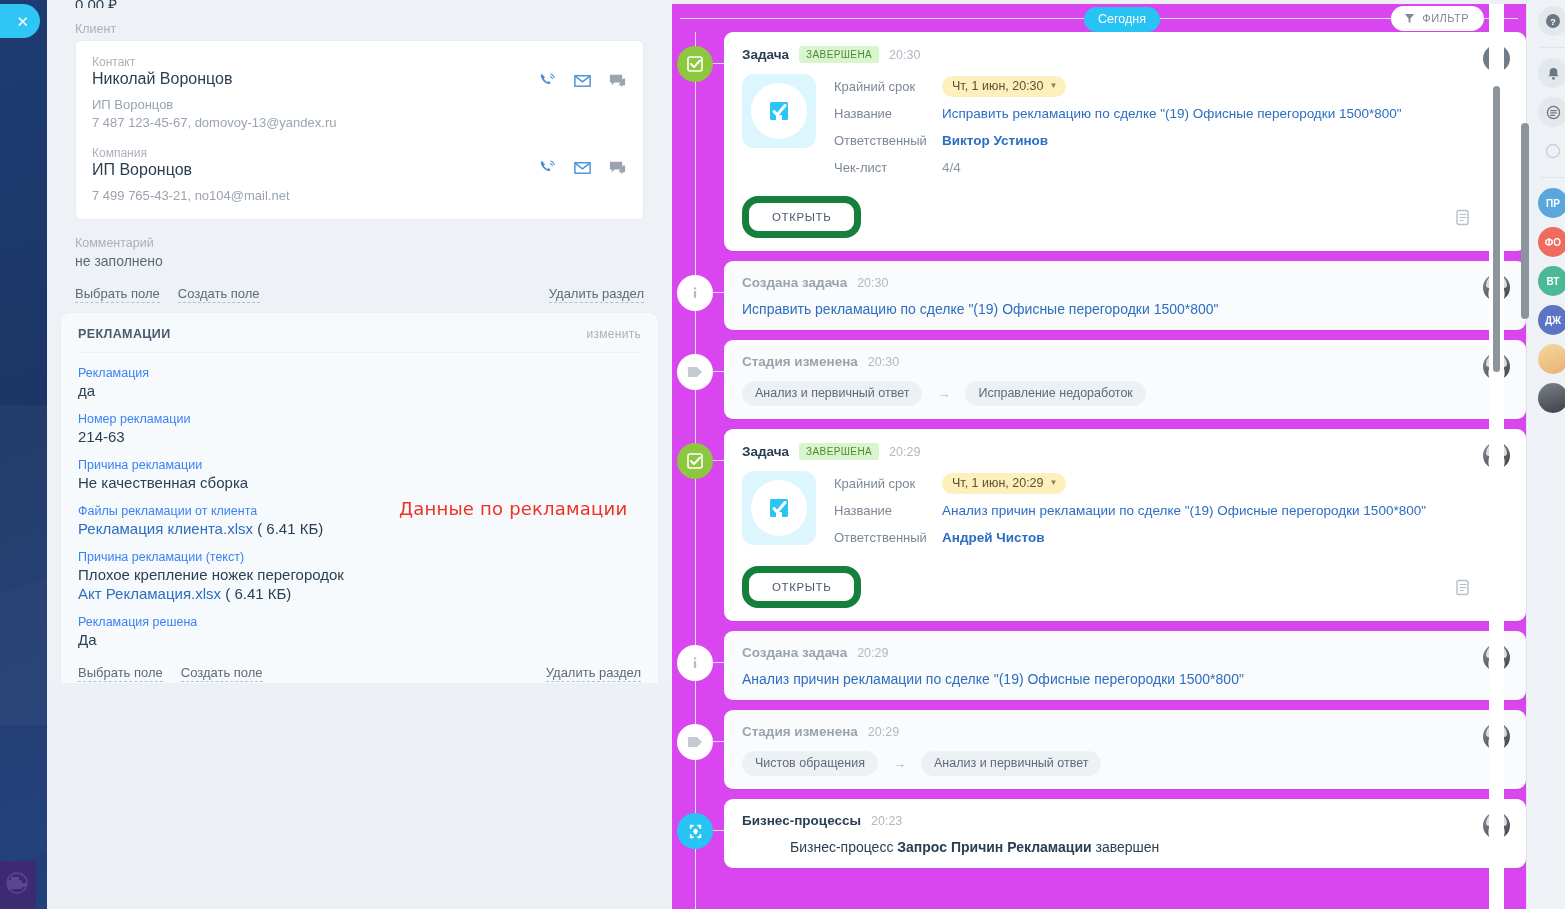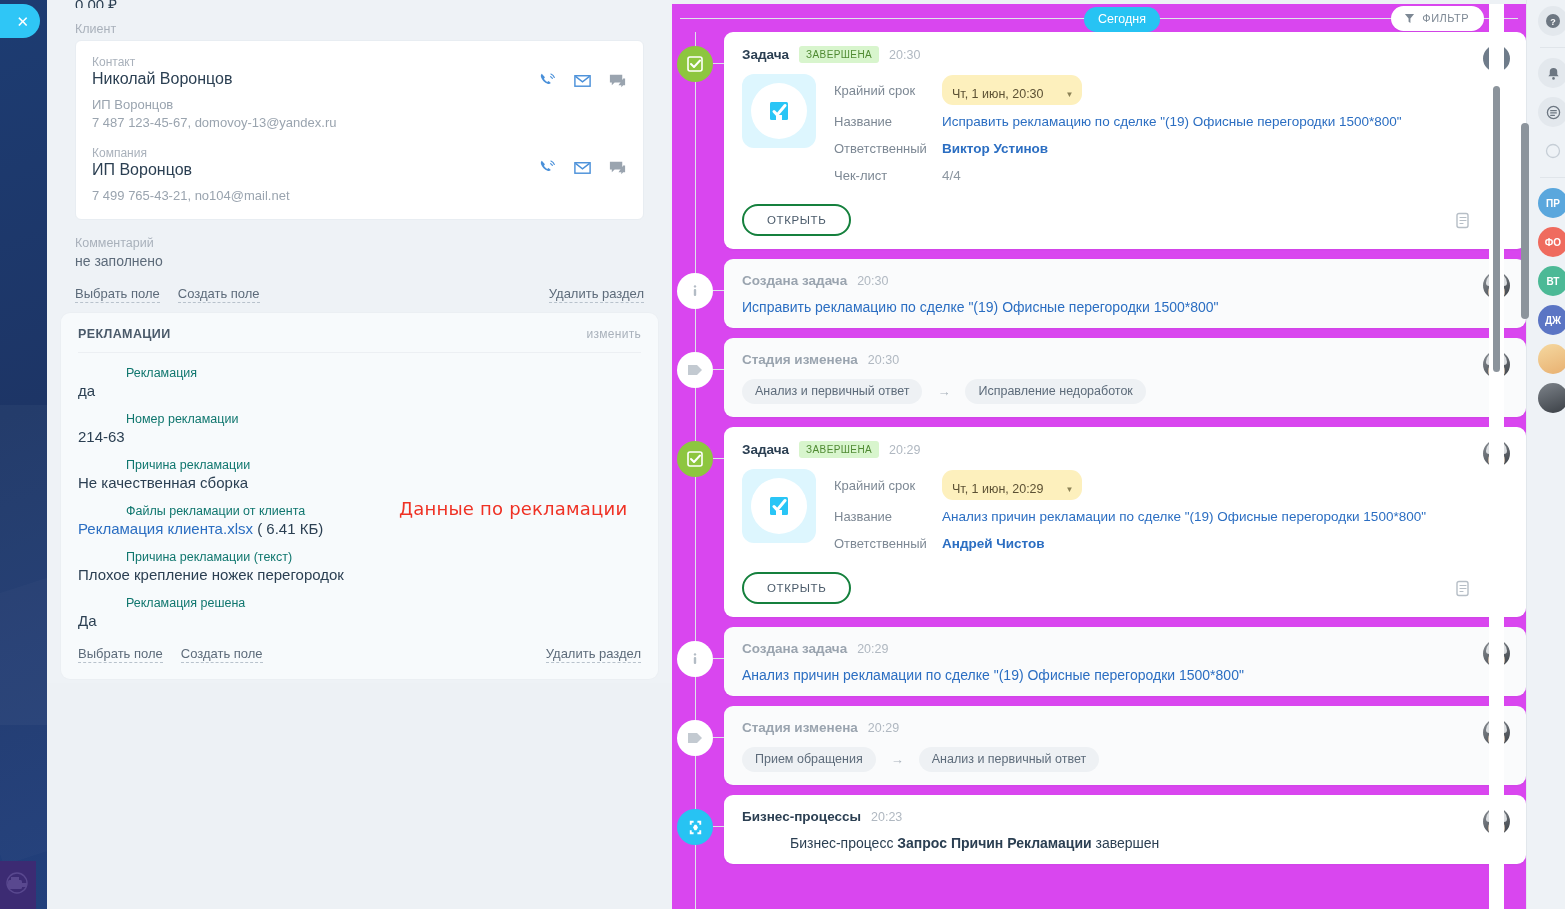--- a/index.html
+++ b/index.html
@@ -90,21 +90,21 @@
 
   .sec-head {
     display: flex; justify-content: space-between; align-items: center;
     padding-bottom: 11px; border-bottom: 1px solid #eceff3;
   }
   .sec-title {
     font-size: 12.5px; font-weight: bold; color: #4a5a6a; letter-spacing: .4px;
   }
   .sec-edit { font-size: 12px; color: #a9b1bb; cursor: pointer; letter-spacing: .3px; }
 
-  .f-label { font-size: 12.5px; color: #0f766e; margin-top: 13px; margin-left: 48px; }
+  .f-label { font-size: 12.5px; color: #3b82f6; margin-top: 13px; }
   .f-val   { font-size: 15px; color: #2b3f52; margin-top: 2px; }
   .f-link  { font-size: 15px; color: #2b6ec2; margin-top: 2px; cursor: pointer; }
   .f-link .sz { color: #2b3f52; }
 
   .annot {
     position: absolute; left: 352px; top: 498px;
     font-size: 18px; color: #ef3124;
     font-family: "DejaVu Sans", sans-serif;
     pointer-events: none; letter-spacing: .2px;
   }
@@ -194,29 +194,29 @@
     display: flex; align-items: center; justify-content: center;
   }
   .task-rows { flex: 1; padding-top: 1px; }
   .t-row { display: flex; align-items: center; margin-bottom: 5px; min-height: 22px; }
   .t-lab { width: 108px; flex: 0 0 108px; font-size: 13px; color: #7d8894; }
   .t-val { font-size: 13.5px; color: #2b3f52; }
   .t-val.link { color: #2b6ec2; cursor: pointer; }
   .t-val.person { color: #2b6ec2; font-weight: bold; cursor: pointer; }
   .t-val.muted { color: #8d97a1; }
   .deadline-chip {
-    background: #fdf0bd; border-radius: 11px; padding: 12px 9px 4px 10px;
-    font-size: 12.5px; color: #5c5134; display: inline-flex; align-items: center; gap: 22px;
+    background: #fdf0bd; border-radius: 11px; padding: 3px 9px 4px 10px;
+    font-size: 12.5px; color: #5c5134; display: inline-flex; align-items: center; gap: 6px;
     cursor: pointer;
   }
   .chev { font-size: 8px; color: #8c8256; }
 
   .tl-foot { display: flex; align-items: center; justify-content: space-between; margin-top: 13px; }
   .open-btn {
-    border: 2px solid #15803d; border-radius: 16px; background: #fff;
+    border: 7px solid #15803d; border-radius: 16px; background: #fff;
     font-size: 11.5px; color: #4a5a6a; letter-spacing: .6px;
     padding: 8px 23px 8px 23px; cursor: pointer;
   }
   .foot-right { display: flex; align-items: center; gap: 18px; }
   .dots { color: #b6bec6; font-size: 18px; letter-spacing: 2px; line-height: 8px; cursor: pointer; }
 
   .ev-title { font-size: 14px; color: #2b6ec2; margin-top: 11px; cursor: pointer; }
   .ev-title.dark { color: #2b3f52; margin-left: 48px; }
   .ev-title.dark b { color: #2b3f52; }
 
@@ -370,20 +370,24 @@
 
         <div class="f-label">Файлы рекламации от клиента</div>
         <div class="f-link">
           <span>Рекламация клиента.xlsx</span>
           <span class="sz">( 6.41 КБ)</span>
         </div>
 
         <div class="f-label">Причина рекламации (текст)</div>
         <div class="f-val">Плохое крепление ножек перегородок</div>
 
+        <div class="f-link">
+          <span>Акт Рекламация.xlsx</span>
+          <span class="sz">( 6.41 КБ)</span>
+        </div>
 
         <div class="f-label">Рекламация решена</div>
         <div class="f-val">Да</div>
       </div>
 
       <div class="footer-links">
         <div class="lgroup">
           <span class="dlink">Выбрать поле</span>
           <span class="dlink">Создать поле</span>
         </div>
@@ -606,21 +610,21 @@
           </svg>
         </div>
         <div class="tl-connector"></div>
         <div class="tl-card plain">
           <div class="tl-head">
             <span class="tl-kind muted">Стадия изменена</span>
             <span class="tl-time">20:29</span>
           </div>
           <div class="avatar photo"></div>
           <div class="stage-row">
-            <span class="stage-chip">Прием обращения</span>
+            <span class="stage-chip">Чистов обращения</span>
             <span class="stage-arrow">→</span>
             <span class="stage-chip">Анализ и первичный ответ</span>
           </div>
         </div>
       </div>
 
       <div class="tl-item">
         <div class="tl-marker cyan">
           <svg width="19" height="19" viewBox="0 0 20 20">
             <path d="M4 3h4v2H6v2H4z" fill="#fff"></path>

